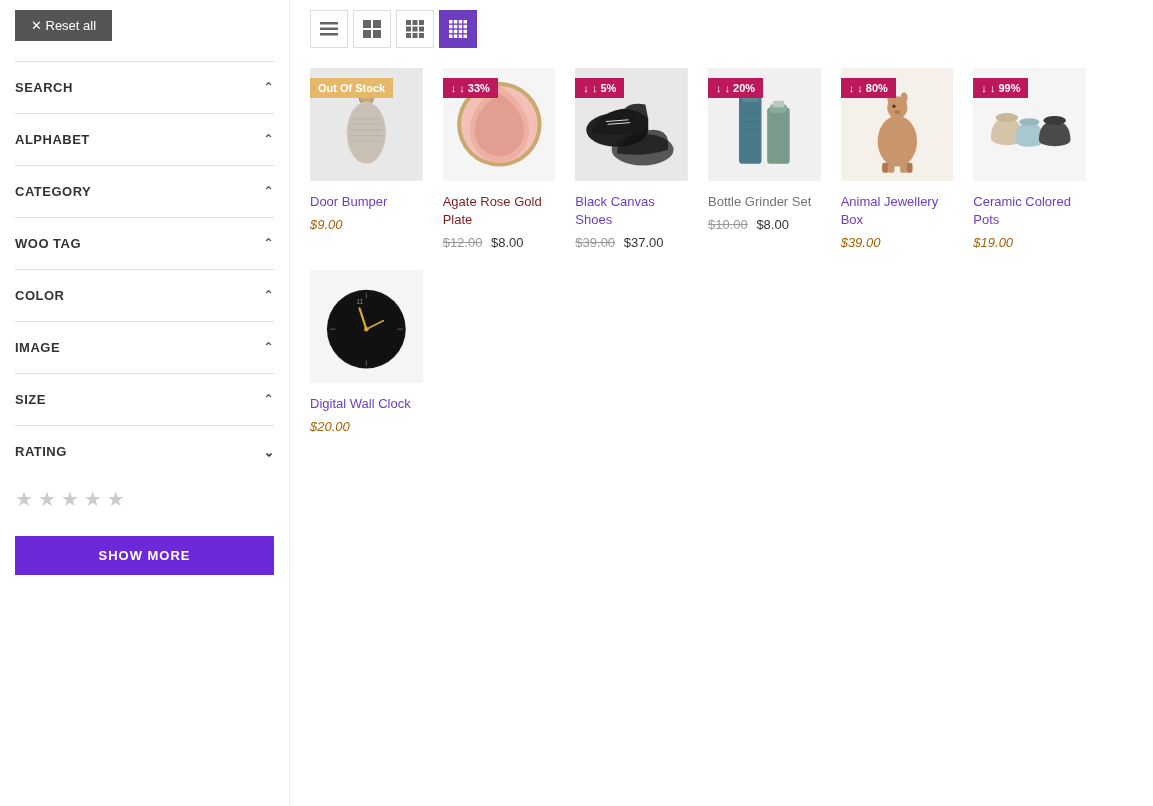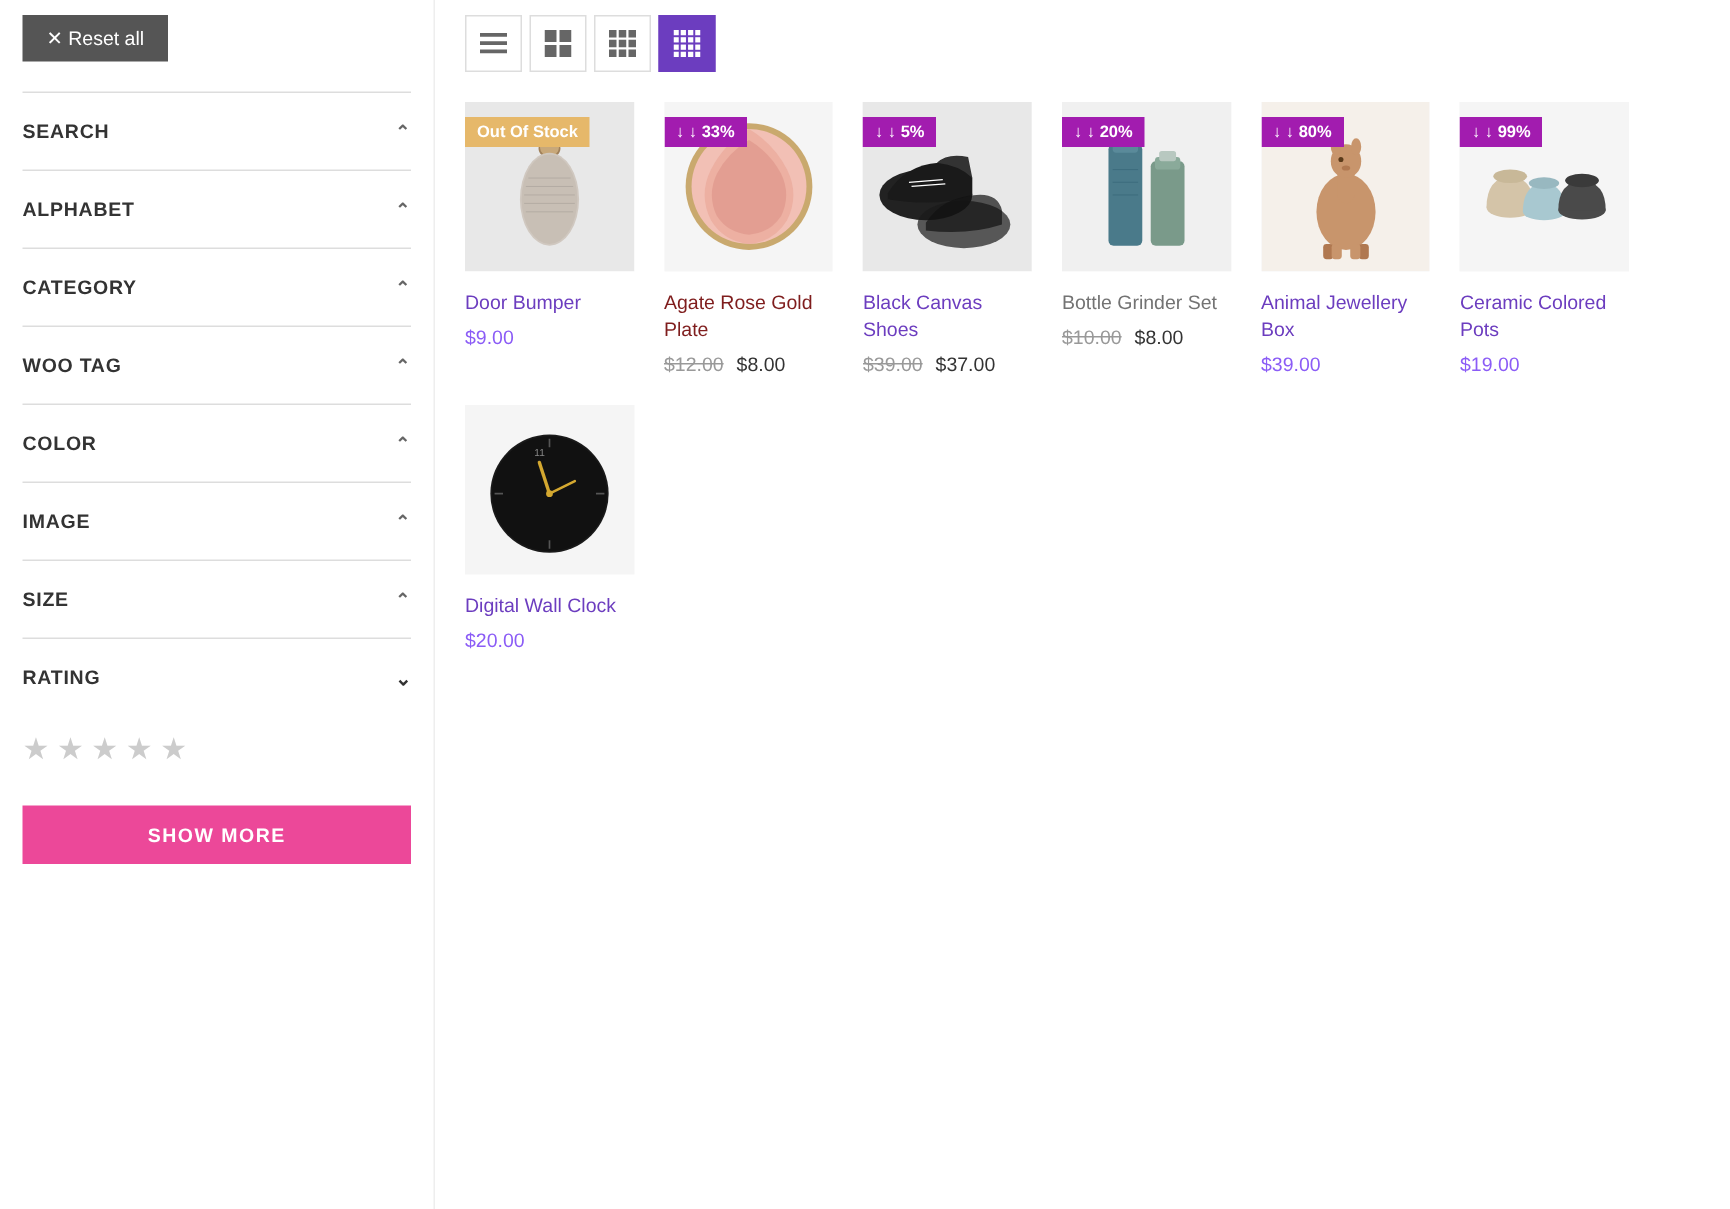--- a/index.html
+++ b/index.html
@@ -17,21 +17,21 @@
       font-size: 13px;
       margin-bottom: 20px;
       display: inline-flex;
       align-items: center;
       gap: 6px;
     }
     .filter-section { border-top: 1px solid #ddd; }
     .filter-header {
       display: flex;
       justify-content: space-between;
-      align-items: center;
+      align-items: flex-start;
       padding: 18px 0;
       cursor: pointer;
       font-size: 13px;
       font-weight: 600;
       letter-spacing: 0.5px;
       color: #333;
       text-transform: uppercase;
     }
     .filter-header .chevron { font-size: 12px; color: #666; }
 
@@ -45,21 +45,21 @@
       cursor: pointer;
       font-size: 13px;
       font-weight: 700;
       letter-spacing: 0.5px;
       color: #333;
       text-transform: uppercase;
     }
     .rating-stars { display: flex; gap: 5px; padding: 10px 0 15px; }
     .star { font-size: 20px; color: #ccc; }
     .show-more-btn {
-      background: #ec4899;
+      background: #6d28d9;
       color: #fff;
       border: none;
       padding: 12px;
       width: 100%;
       cursor: pointer;
       font-size: 13px;
       font-weight: 600;
       letter-spacing: 1px;
       margin-top: 10px;
     }
@@ -104,33 +104,33 @@
       position: absolute;
       top: 10px;
       left: 0;
       padding: 4px 8px;
       font-size: 11px;
       font-weight: 700;
       color: #fff;
       z-index: 2;
     }
     .badge-out { background: #e6b86a; }
-    .badge-discount { background: #a21caf; }
+    .badge-discount { background: #be185d; }
     .badge-discount::before { content: '↓ '; }
     .product-name {
       font-size: 13px;
       color: #555;
       margin-bottom: 6px;
       line-height: 1.4;
     }
     .product-name a { color: #555; text-decoration: none; }
     .product-price { font-size: 13px; color: #333; }
     .price-original { text-decoration: line-through; color: #999; margin-right: 5px; }
     .price-sale { color: #333; }
-    .price-regular { color: #8b5cf6; }
+    .price-regular { color: #a16207; font-style: italic; }
   </style>
 </head>
 <body>
 
 <div class="page-wrapper">
 
   <div class="sidebar">
     <button class="reset-btn">✕ Reset all</button>
 
     

